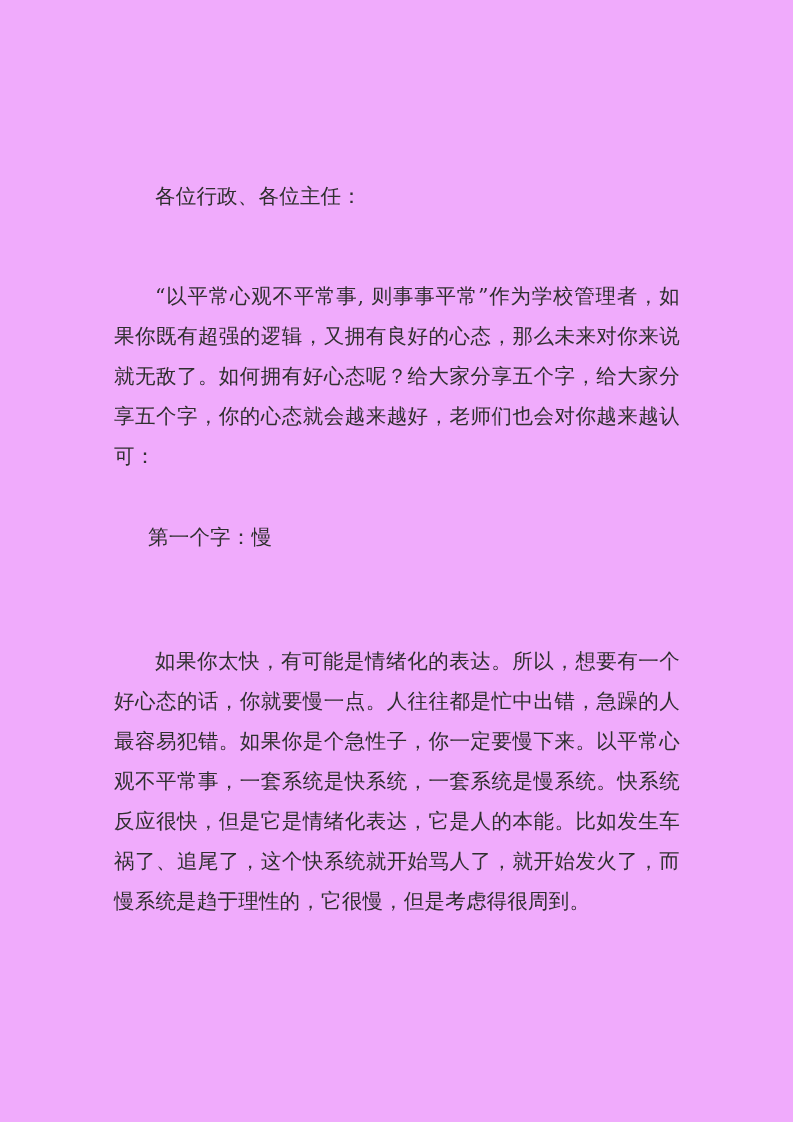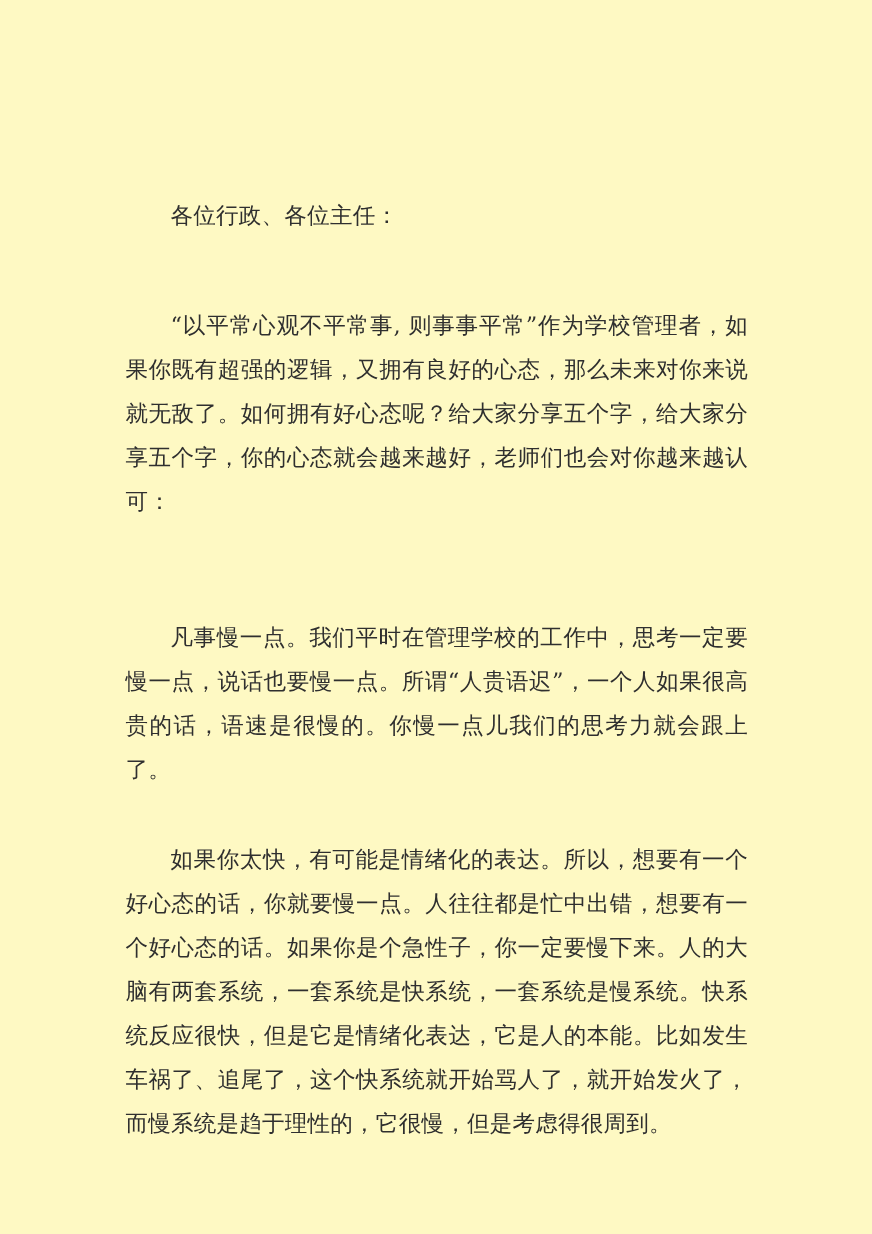--- a/index.html
+++ b/index.html
@@ -10,21 +10,21 @@
   }
 
   body {
     font-family: "DejaVu Serif", "Liberation Serif", serif;
   }
 
   .page {
     position: relative;
     width: 793px;
     height: 1122px;
-    background: #fef9c3;
+    background: #f0abfc;
     box-sizing: border-box;
     overflow: hidden;
   }
 
   .doc-body {
     position: absolute;
     left: 114px;
     top: 176px;
     width: 566px;
   }
@@ -65,24 +65,24 @@
   <div class="doc-body">
 
     <p class="para indent-2">各位行政、各位主任：</p>
 
     <div class="spacer gap-salutation"></div>
 
     <p class="para indent-2">“以平常心观不平常事, 则事事平常”作为学校管理者，如果你既有超强的逻辑，又拥有良好的心态，那么未来对你来说就无敌了。如何拥有好心态呢？给大家分享五个字，给大家分享五个字，你的心态就会越来越好，老师们也会对你越来越认可：</p>
 
     <div class="spacer gap-after-lead"></div>
 
+    <p class="para indent-1">第一个字：慢</p>
 
     <div class="spacer gap-after-heading"></div>
 
-    <p class="para indent-2">凡事慢一点。我们平时在管理学校的工作中，思考一定要慢一点，说话也要慢一点。所谓“人贵语迟”，一个人如果很高贵的话，语速是很慢的。你慢一点儿我们的思考力就会跟上了。</p>
 
     <div class="spacer gap-after-p1"></div>
 
-    <p class="para indent-2">如果你太快，有可能是情绪化的表达。所以，想要有一个好心态的话，你就要慢一点。人往往都是忙中出错，想要有一个好心态的话。如果你是个急性子，你一定要慢下来。人的大脑有两套系统，一套系统是快系统，一套系统是慢系统。快系统反应很快，但是它是情绪化表达，它是人的本能。比如发生车祸了、追尾了，这个快系统就开始骂人了，就开始发火了，而慢系统是趋于理性的，它很慢，但是考虑得很周到。</p>
+    <p class="para indent-2">如果你太快，有可能是情绪化的表达。所以，想要有一个好心态的话，你就要慢一点。人往往都是忙中出错，急躁的人最容易犯错。如果你是个急性子，你一定要慢下来。以平常心观不平常事，一套系统是快系统，一套系统是慢系统。快系统反应很快，但是它是情绪化表达，它是人的本能。比如发生车祸了、追尾了，这个快系统就开始骂人了，就开始发火了，而慢系统是趋于理性的，它很慢，但是考虑得很周到。</p>
 
   </div>
 
 </div>
 
 </body></html>

